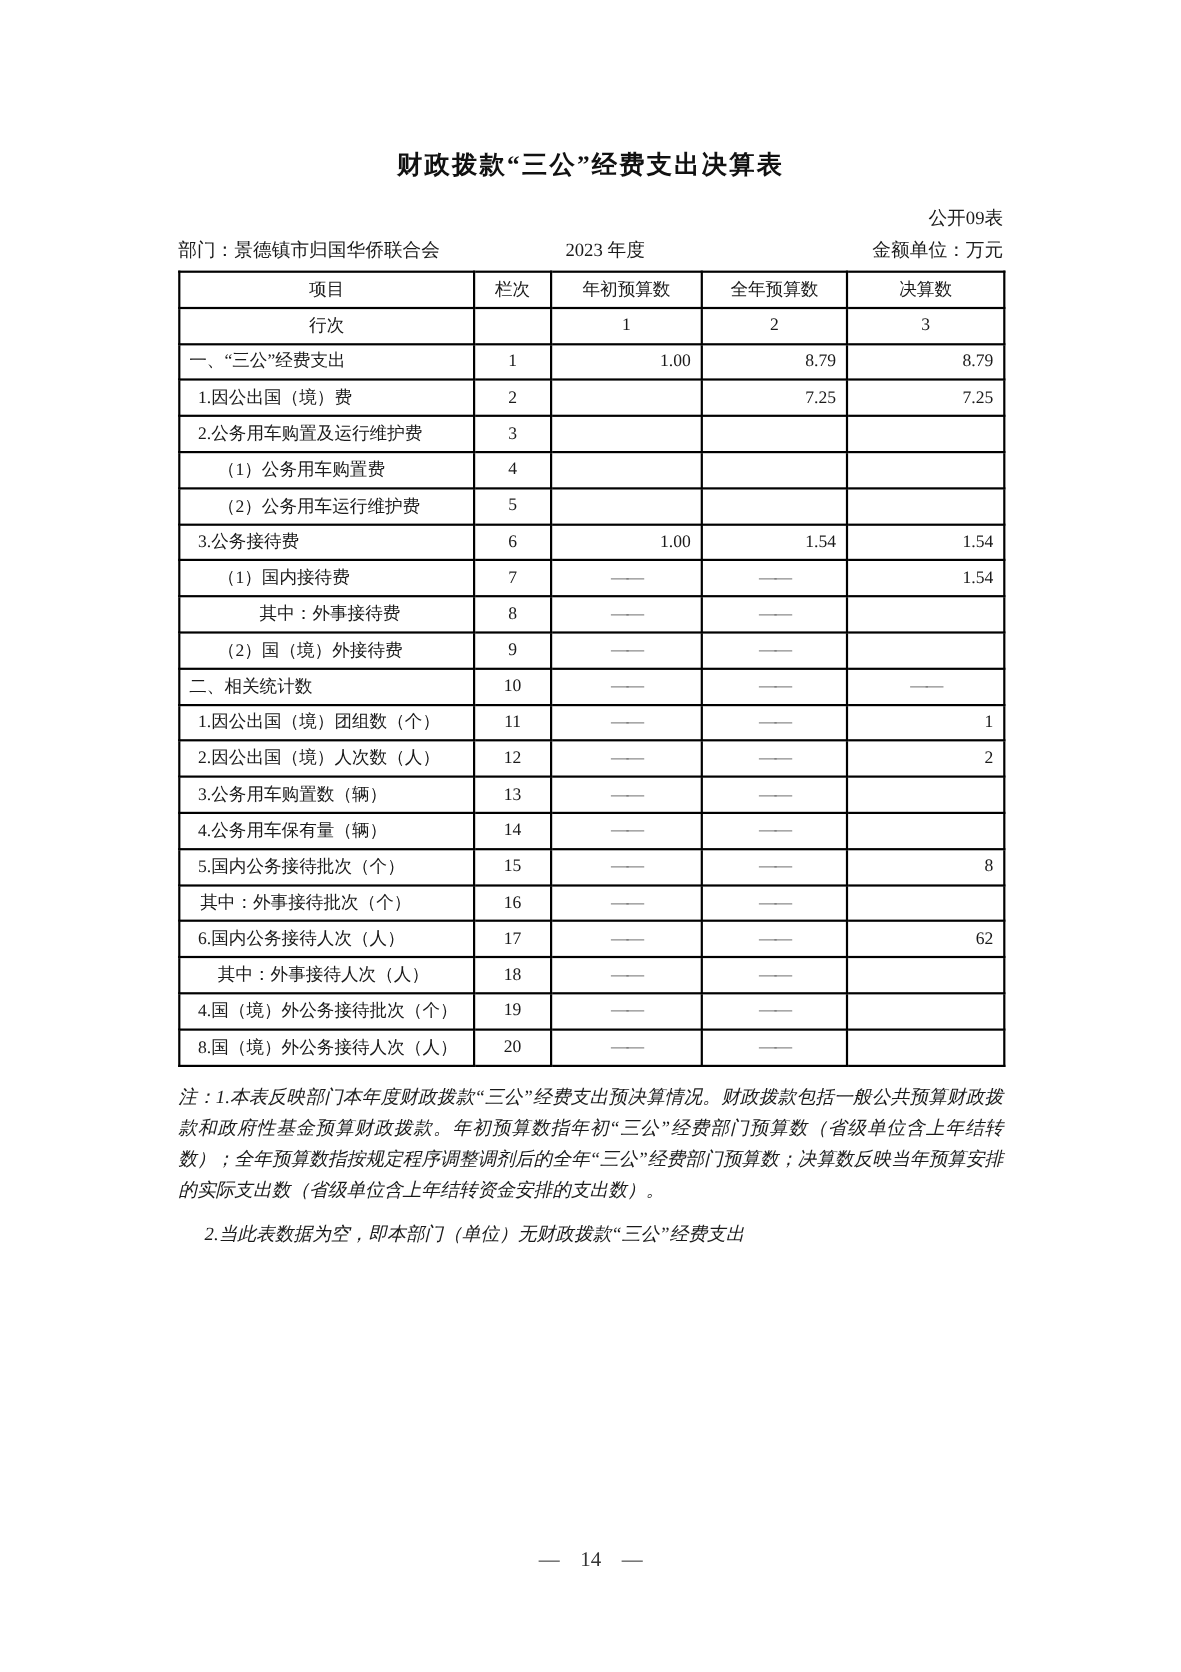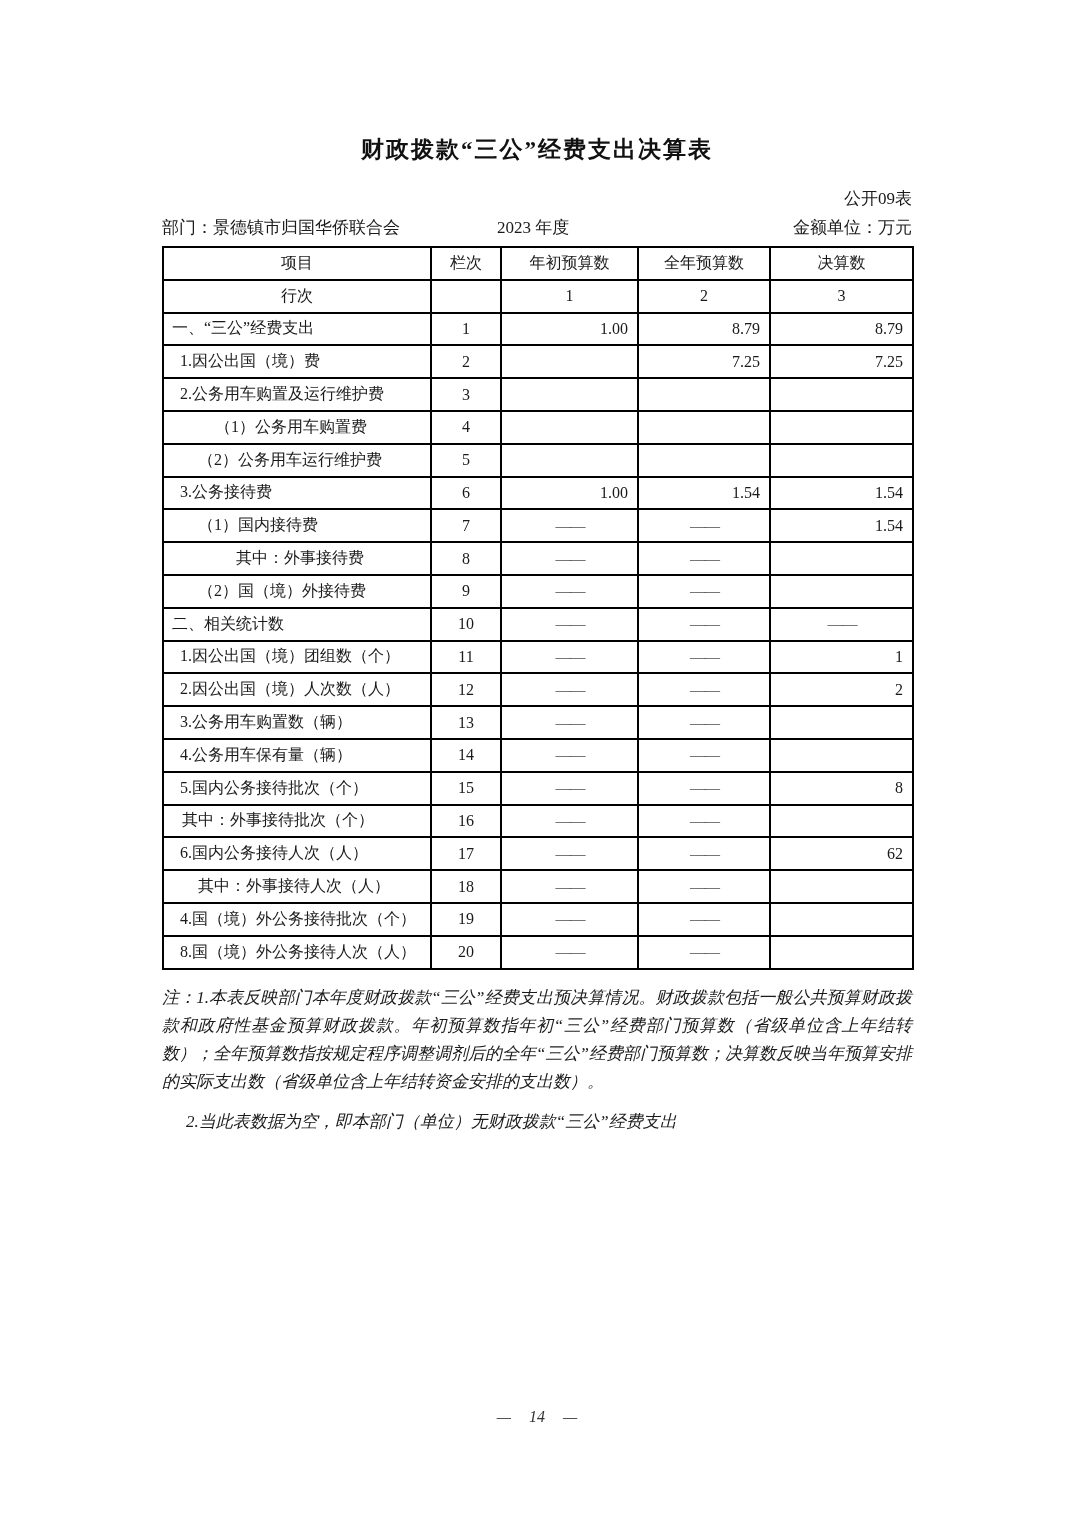--- a/index.html
+++ b/index.html
@@ -32,20 +32,21 @@
     margin-top: 22px;
     text-align: right;
     font-size: 17px;
   }
   .meta {
     display: flex;
     align-items: flex-end;
     margin-top: 6px;
     font-size: 17px;
     line-height: 24px;
+    gap: 17px;
   }
   .meta .m-dept { width: 335px; text-align: left; }
   .meta .m-year { flex: 1; text-align: left; }
   .meta .m-unit { text-align: right; }
   table.expense {
     margin-top: 6px;
     border-collapse: collapse;
     table-layout: fixed;
     width: 750px;
     font-size: 16px;
@@ -75,24 +76,23 @@
     margin-top: 12px;
     padding-left: 24px;
     text-align: left;
   }
   .pageno {
     position: absolute;
     top: 1408px;
     left: 0;
     width: 100%;
     text-align: center;
-    font-size: 16px;
+    font-size: 19px;
     color: #333;
     word-spacing: 14px;
-    font-style: italic;
   }
 </style>
 </head>
 <body>
 
 <div class="page">
 
   <h1 class="title">财政拨款“三公”经费支出决算表</h1>
 
   <div class="content">
@@ -143,21 +143,21 @@
             <td class="c-num">7.25</td>
           </tr>
           <tr>
             <td class="c-name" style="padding-left: 16px;">2.公务用车购置及运行维护费</td>
             <td class="c-center">3</td>
             <td class="c-num"></td>
             <td class="c-num"></td>
             <td class="c-num"></td>
           </tr>
           <tr>
-            <td class="c-name" style="padding-left: 51px;">（1）公务用车购置费</td>
+            <td class="c-name" style="padding-left: 34px;">（1）公务用车购置费</td>
             <td class="c-center">4</td>
             <td class="c-num"></td>
             <td class="c-num"></td>
             <td class="c-num"></td>
           </tr>
           <tr>
             <td class="c-name" style="padding-left: 34px;">（2）公务用车运行维护费</td>
             <td class="c-center">5</td>
             <td class="c-num"></td>
             <td class="c-num"></td>

